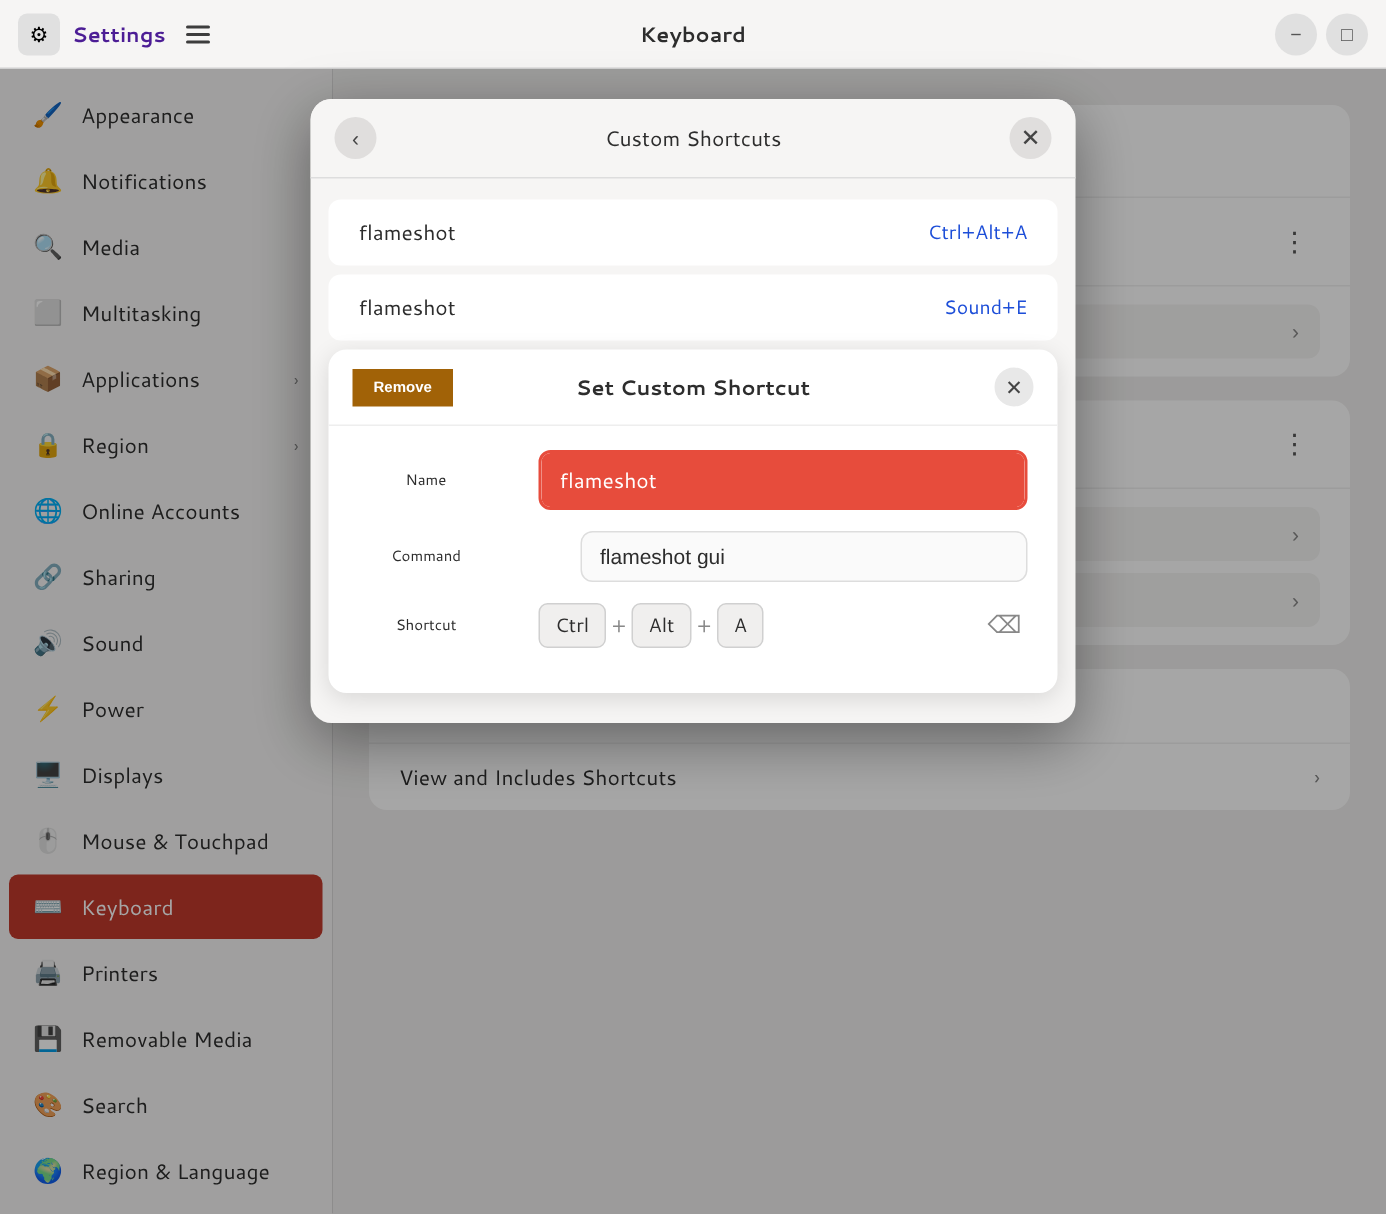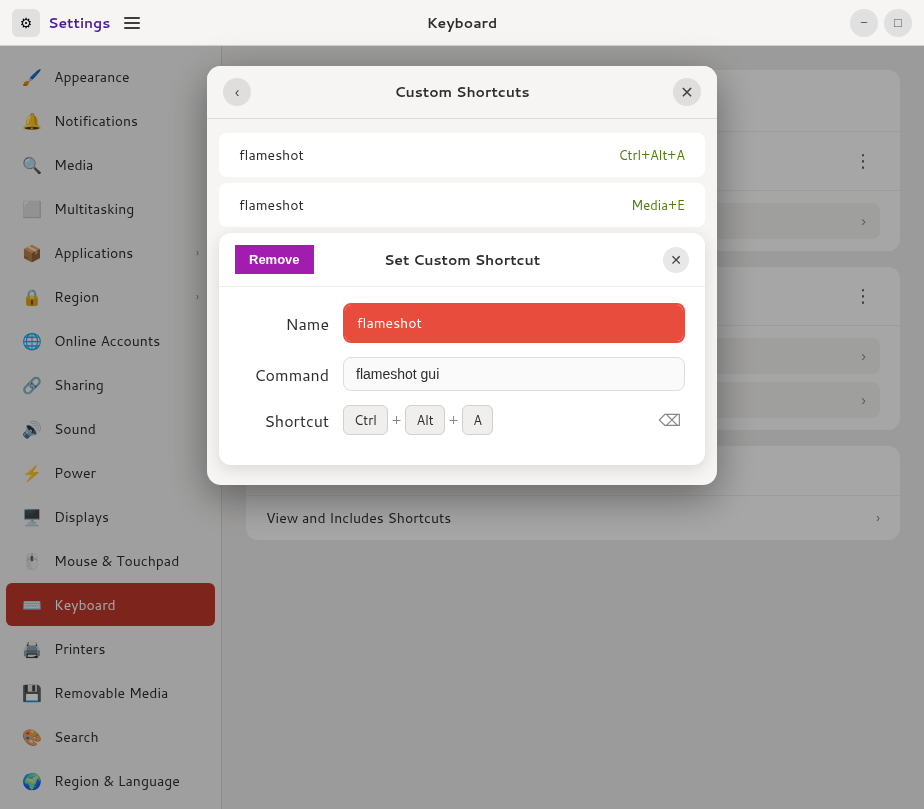--- a/index.html
+++ b/index.html
@@ -258,21 +258,21 @@
       cursor: pointer;
       display: flex; align-items: center; justify-content: center;
       font-size: 14px;
       color: #444;
     }
     .dialog-title {
       position: absolute;
       left: 50%;
       transform: translateX(-50%);
       font-size: 14px;
-      font-weight: 700;
+      font-weight: 400;
       color: #2d2d2d;
     }
     .dialog-close-btn {
       margin-left: auto;
       width: 28px; height: 28px;
       background: #e0dedd;
       border: none;
       border-radius: 50%;
       cursor: pointer;
       display: flex; align-items: center; justify-content: center;
@@ -291,45 +291,45 @@
       background: white;
       margin: 6px 12px;
       border-radius: 8px;
     }
     .shortcut-name {
       font-size: 14px;
       color: #2d2d2d;
     }
     .shortcut-keys {
       font-size: 13px;
-      color: #4d7c0f;
+      color: #1d4ed8;
     }
 
     
     .inner-dialog {
       background: white;
       border-radius: 12px;
       margin: 0 12px 12px;
       box-shadow: 0 4px 16px rgba(0,0,0,0.12);
       overflow: hidden;
     }
     .inner-dialog-header {
       display: flex;
       align-items: center;
       padding: 12px 16px;
       border-bottom: 1px solid #eee;
       position: relative;
     }
     .remove-btn {
-      background: #a21caf;
+      background: #a16207;
       color: white;
       border: none;
       border-radius: 0;
       padding: 7px 14px;
-      font-size: 13px;
+      font-size: 10px;
       font-weight: 600;
       cursor: pointer;
     }
     .inner-dialog-title {
       position: absolute;
       left: 50%;
       transform: translateX(-50%);
       font-size: 14px;
       font-weight: 600;
       color: #2d2d2d;
@@ -349,24 +349,24 @@
     .inner-dialog-body {
       padding: 16px 20px;
     }
     .form-row {
       display: flex;
       align-items: center;
       margin-bottom: 14px;
     }
     .form-label {
       width: 90px;
-      font-size: 16px;
-      color: #2d2d2d;
-      text-align: right;
-      margin-right: 14px;
+      font-size: 10px;
+      color: #2d2d2d;
+      text-align: center;
+      margin-right: 30px;
       flex-shrink: 0;
     }
     .form-input-plain {
       flex: 1;
       padding: 8px 12px;
       border: 1px solid #ddd;
       border-radius: 8px;
       font-size: 14px;
       color: #2d2d2d;
       background: #fafafa;
@@ -550,41 +550,41 @@
       <button class="dialog-close-btn">✕</button>
     </div>
 
     <div class="shortcuts-list">
       <div class="shortcut-row">
         <span class="shortcut-name">flameshot</span>
         <span class="shortcut-keys">Ctrl+Alt+A</span>
       </div>
       <div class="shortcut-row">
         <span class="shortcut-name">flameshot</span>
-        <span class="shortcut-keys">Media+E</span>
+        <span class="shortcut-keys">Sound+E</span>
       </div>
 
       <div class="inner-dialog">
         <div class="inner-dialog-header">
           <button class="remove-btn">Remove</button>
           <span class="inner-dialog-title">Set Custom Shortcut</span>
           <button class="inner-dialog-close">✕</button>
         </div>
         <div class="inner-dialog-body">
 
           <div class="form-row">
             <span class="form-label">Name</span>
             <div style="flex:1; border:2px solid #e74c3c; border-radius:8px; overflow:hidden;">
               <div style="background:#e74c3c; color:white; padding:8px 12px; font-size:14px;">flameshot</div>
             </div>
           </div>
 
           <div class="form-row">
             <span class="form-label">Command</span>
-            <input class="form-input-plain" type="text" style="flex: 1 1 0%;" value="flameshot gui">
+            <input class="form-input-plain" type="text" style="flex: 1 1 0%; margin-left: 28px;" value="flameshot gui">
           </div>
 
           <div class="form-row">
             <span class="form-label">Shortcut</span>
             <div class="shortcut-row-form">
               <span class="key-badge">Ctrl</span>
               <span class="plus-sep">+</span>
               <span class="key-badge">Alt</span>
               <span class="plus-sep">+</span>
               <span class="key-badge">A</span>

